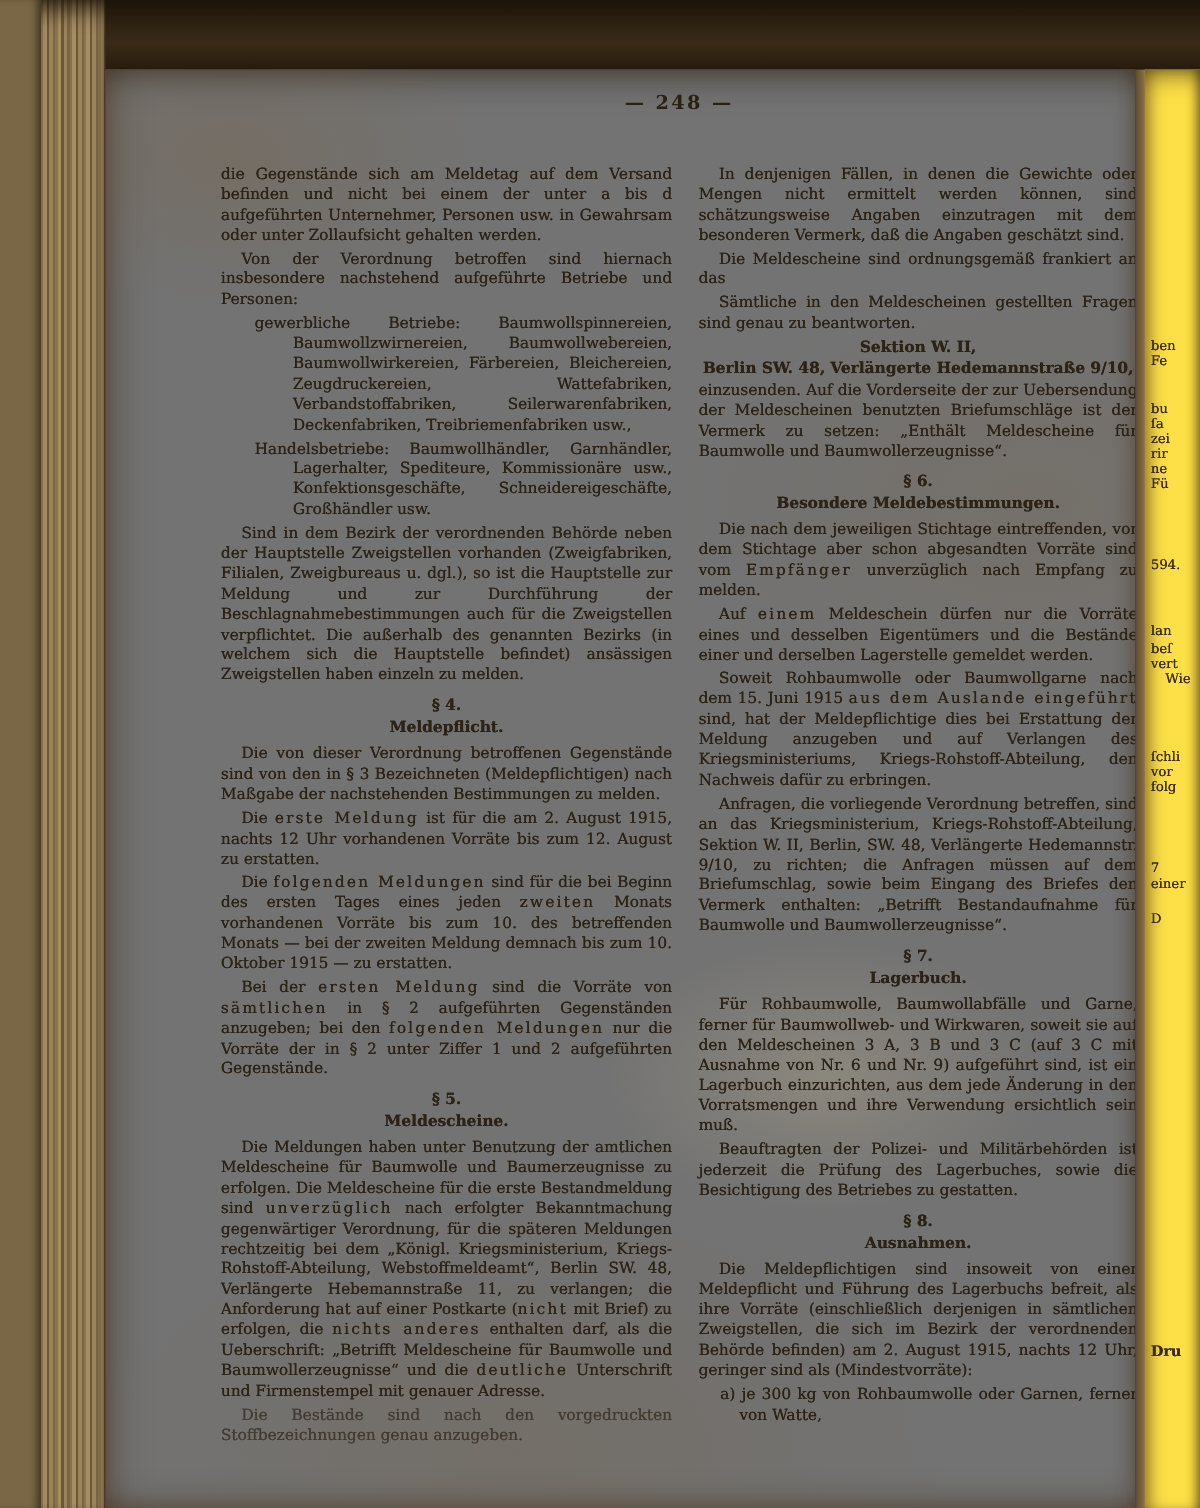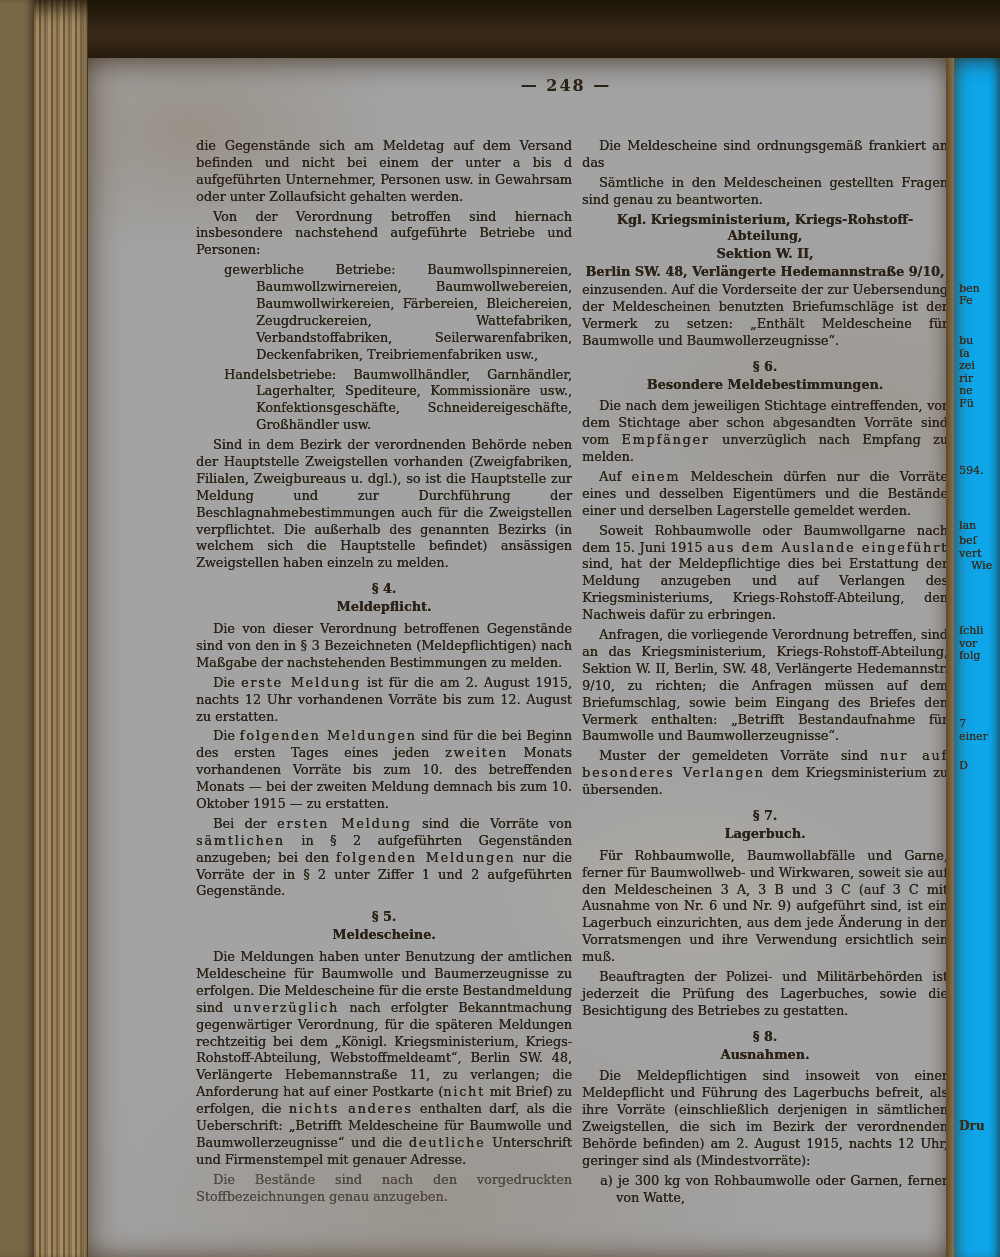--- a/index.html
+++ b/index.html
@@ -27,51 +27,51 @@
     background:repeating-linear-gradient(90deg,
       #8a7450 0 2px,#a68e63 2px 5px,#6e5739 5px 7px,#9b835c 7px 10px,#7c6544 10px 12px);
     box-shadow: inset 0 20px 18px -12px rgba(20,12,4,.8), inset -4px 0 6px -3px rgba(20,12,4,.6);}
 
   
   .top-band{position:absolute;left:34px;top:0;width:966px;height:58px;
     background:linear-gradient(180deg,#1c1408,#3a2b18 62%,#261b0d);}
 
   
   .page{position:absolute;left:88px;top:58px;width:858px;height:1199px;
-    background:#a3a3a3;
+    background:#737373;
     box-shadow: inset 0 20px 28px -16px rgba(40,25,10,.6),
                 inset 22px 0 34px -20px rgba(70,48,22,.55),
                 inset -10px 0 18px -10px rgba(70,48,22,.45),
                 inset 0 -18px 26px -16px rgba(60,40,20,.5);}
   .page::before{content:"";position:absolute;inset:0;pointer-events:none;
     background:
       radial-gradient(ellipse 300px 180px at 12% 6%, rgba(120,92,55,.25), rgba(0,0,0,0) 70%),
       radial-gradient(ellipse 420px 260px at 90% 30%, rgba(125,98,60,.18), rgba(0,0,0,0) 70%),
       radial-gradient(ellipse 500px 300px at 40% 96%, rgba(118,92,58,.2), rgba(0,0,0,0) 72%),
       radial-gradient(ellipse 260px 160px at 70% 70%, rgba(214,196,158,.25), rgba(0,0,0,0) 70%);}
 
   
   .gap{position:absolute;left:946px;top:58px;width:8px;height:1199px;
     background:linear-gradient(90deg,#5c4a2e,#8a7048);}
 
   
   .page2{position:absolute;left:954px;top:58px;width:46px;height:1199px;
-    background:#0ea5e9;overflow:hidden;
+    background:#fde047;overflow:hidden;
     box-shadow: inset 10px 0 14px -7px rgba(70,50,25,.65), inset -8px 0 10px -6px rgba(40,26,12,.7),
                 inset 0 18px 20px -14px rgba(40,25,10,.6);}
   .frag{position:absolute;left:5px;color:#3a2d1c;font-size:11px;line-height:1;white-space:nowrap;
         text-shadow:.2px 0 0 currentColor;}
   .frag-bold{font-weight:bold;font-size:12px;}
 
   
   .content{position:absolute;left:96px;top:18px;width:764px;color:#2c2318;}
   .pageno{text-align:center;font-weight:bold;font-size:16px;letter-spacing:2px;color:#2a2115;}
   .col{position:absolute;top:62px;font-size:12.8px;line-height:1.32;text-align:justify;
        color:#2c2318;text-shadow:.2px 0 0 currentColor;}
-  .col-left{left:12px;width:376px;}
+  .col-left{left:0;width:376px;}
   .col-right{left:398px;width:366px;}
 
   .b-para{margin:0 0 3px;text-indent:17px;}
   .b-para.noind{text-indent:0;}
   .b-hang{margin:0 0 3px;padding-left:60px;text-indent:-32px;}
   .b-item{margin:0 0 3px;padding-left:34px;text-indent:-16px;}
   .b-section{text-align:center;font-weight:bold;margin:9px 0 1px;text-indent:0;}
   .b-title{text-align:center;font-weight:bold;margin:0 0 5px;text-indent:0;}
   .b-address{text-align:center;font-weight:bold;margin:1px 0;text-indent:0;}
   .sp{letter-spacing:1.8px;}
@@ -99,33 +99,32 @@
           <div class="b-para"><span>Die von dieser Verordnung betroffenen Gegenstände sind von den in § 3 Bezeichneten (Meldepflichtigen) nach Maßgabe der nachstehenden Bestimmungen zu melden.</span></div>
           <div class="b-para"><span>Die </span><span class="sp">erste Meldung</span><span> ist für die am 2. August 1915, nachts 12 Uhr vorhandenen Vorräte bis zum 12. August zu erstatten.</span></div>
           <div class="b-para"><span>Die </span><span class="sp">folgenden Meldungen</span><span> sind für die bei Beginn des ersten Tages eines jeden </span><span class="sp">zweiten</span><span> Monats vorhandenen Vorräte bis zum 10. des betreffenden Monats — bei der zweiten Meldung demnach bis zum 10. Oktober 1915 — zu erstatten.</span></div>
           <div class="b-para"><span>Bei der </span><span class="sp">ersten Meldung</span><span> sind die Vorräte von </span><span class="sp">sämtlichen</span><span> in § 2 aufgeführten Gegenständen anzugeben; bei den </span><span class="sp">folgenden Meldungen</span><span> nur die Vorräte der in § 2 unter Ziffer 1 und 2 aufgeführten Gegenstände.</span></div>
           <div class="b-section"><span>§ 5.</span></div>
           <div class="b-title"><span>Meldescheine.</span></div>
           <div class="b-para"><span>Die Meldungen haben unter Benutzung der amtlichen Meldescheine für Baumwolle und Baumerzeugnisse zu erfolgen. Die Meldescheine für die erste Bestandmeldung sind </span><span class="sp">unverzüglich</span><span> nach erfolgter Bekanntmachung gegenwärtiger Verordnung, für die späteren Meldungen rechtzeitig bei dem „Königl. Kriegsministerium, Kriegs-Rohstoff-Abteilung, Webstoffmeldeamt“, Berlin SW. 48, Verlängerte Hebemannstraße 11, zu verlangen; die Anforderung hat auf einer Postkarte (</span><span class="sp">nicht</span><span> mit Brief) zu erfolgen, die </span><span class="sp">nichts anderes</span><span> enthalten darf, als die Ueberschrift: „Betrifft Meldescheine für Baumwolle und Baumwollerzeugnisse“ und die </span><span class="sp">deutliche</span><span> Unterschrift und Firmenstempel mit genauer Adresse.</span></div>
           <div class="b-para faded"><span>Die Bestände sind nach den vorgedruckten Stoffbezeichnungen genau anzugeben.</span></div>
         </div>
       <div class="col col-right">
+          <div class="b-para"><span>In denjenigen Fällen, in denen die Gewichte oder Mengen nicht ermittelt werden können, sind schätzungsweise Angaben einzutragen mit dem besonderen Vermerk, daß die Angaben geschätzt sind.</span></div>
           <div class="b-para"><span>Die Meldescheine sind ordnungsgemäß frankiert an das</span></div>
           <div class="b-para"><span>Sämtliche in den Meldescheinen gestellten Fragen sind genau zu beantworten.</span></div>
-          <div class="b-address"><span>Kgl. Kriegsministerium, Kriegs-Rohstoff-Abteilung,</span></div>
           <div class="b-address"><span>Sektion W. II,</span></div>
           <div class="b-address"><span>Berlin SW. 48, Verlängerte Hedemannstraße 9/10,</span></div>
           <div class="b-para noind"><span>einzusenden. Auf die Vorderseite der zur Uebersendung der Meldescheinen benutzten Briefumschläge ist der Vermerk zu setzen: „Enthält Meldescheine für Baumwolle und Baumwollerzeugnisse“.</span></div>
           <div class="b-section"><span>§ 6.</span></div>
           <div class="b-title"><span>Besondere Meldebestimmungen.</span></div>
           <div class="b-para"><span>Die nach dem jeweiligen Stichtage eintreffenden, vor dem Stichtage aber schon abgesandten Vorräte sind vom </span><span class="sp">Empfänger</span><span> unverzüglich nach Empfang zu melden.</span></div>
           <div class="b-para"><span>Auf </span><span class="sp">einem</span><span> Meldeschein dürfen nur die Vorräte eines und desselben Eigentümers und die Bestände einer und derselben Lagerstelle gemeldet werden.</span></div>
           <div class="b-para"><span>Soweit Rohbaumwolle oder Baumwollgarne nach dem 15. Juni 1915 </span><span class="sp">aus dem Auslande eingeführt</span><span> sind, hat der Meldepflichtige dies bei Erstattung der Meldung anzugeben und auf Verlangen des Kriegsministeriums, Kriegs-Rohstoff-Abteilung, den Nachweis dafür zu erbringen.</span></div>
           <div class="b-para"><span>Anfragen, die vorliegende Verordnung betreffen, sind an das Kriegsministerium, Kriegs-Rohstoff-Abteilung, Sektion W. II, Berlin, SW. 48, Verlängerte Hedemannstr. 9/10, zu richten; die Anfragen müssen auf dem Briefumschlag, sowie beim Eingang des Briefes den Vermerk enthalten: „Betrifft Bestandaufnahme für Baumwolle und Baumwollerzeugnisse“.</span></div>
-          <div class="b-para"><span>Muster der gemeldeten Vorräte sind </span><span class="sp">nur auf besonderes Verlangen</span><span> dem Kriegsministerium zu übersenden.</span></div>
           <div class="b-section"><span>§ 7.</span></div>
           <div class="b-title"><span>Lagerbuch.</span></div>
           <div class="b-para"><span>Für Rohbaumwolle, Baumwollabfälle und Garne, ferner für Baumwollweb- und Wirkwaren, soweit sie auf den Meldescheinen 3 A, 3 B und 3 C (auf 3 C mit Ausnahme von Nr. 6 und Nr. 9) aufgeführt sind, ist ein Lagerbuch einzurichten, aus dem jede Änderung in den Vorratsmengen und ihre Verwendung ersichtlich sein muß.</span></div>
           <div class="b-para"><span>Beauftragten der Polizei- und Militärbehörden ist jederzeit die Prüfung des Lagerbuches, sowie die Besichtigung des Betriebes zu gestatten.</span></div>
           <div class="b-section"><span>§ 8.</span></div>
           <div class="b-title"><span>Ausnahmen.</span></div>
           <div class="b-para"><span>Die Meldepflichtigen sind insoweit von einer Meldepflicht und Führung des Lagerbuchs befreit, als ihre Vorräte (einschließlich derjenigen in sämtlichen Zweigstellen, die sich im Bezirk der verordnenden Behörde befinden) am 2. August 1915, nachts 12 Uhr, geringer sind als (Mindestvorräte):</span></div>
           <div class="b-item"><span>a) je 300 kg von Rohbaumwolle oder Garnen, ferner von Watte,</span></div>
         </div>
     </div>

